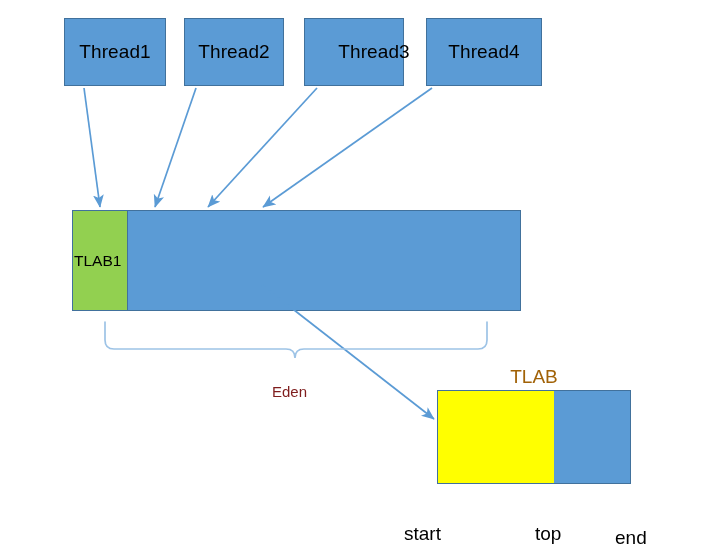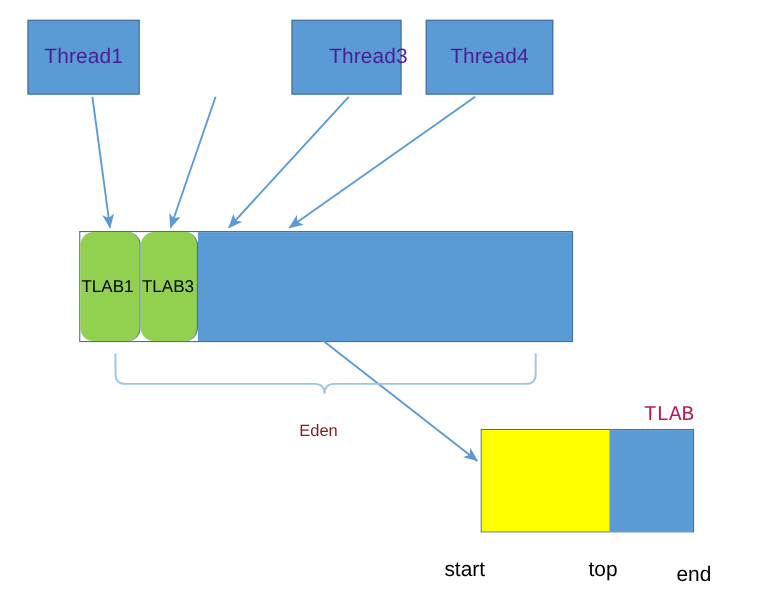--- a/index.html
+++ b/index.html
@@ -27,67 +27,67 @@
     pointer-events: none;
   }
   .thread-box {
     position: absolute;
     box-sizing: border-box;
     background: #5B9BD5;
     border: 1px solid #41719C;
     display: flex;
     align-items: center;
     justify-content: center;
-    color: #4c1d95;
+    color: #000000;
     font-size: 19px;
     font-family: "Liberation Sans", sans-serif;
     letter-spacing: 0.1px;
+    margin-left: 39px;
   }
   .eden-bar {
     position: absolute;
     box-sizing: border-box;
     border: 1px solid #41719C;
     display: flex;
     align-items: stretch;
   }
   .tlab-seg {
     box-sizing: border-box;
     background: #92D050;
     border-right: 1px solid #41719C;
     display: flex;
     align-items: center;
     justify-content: flex-start;
     color: #000000;
     font-size: 15.5px;
     font-family: "Liberation Sans", sans-serif;
     overflow: visible;
     white-space: nowrap;
-    border-radius: 12px;
   }
   .tlab-seg span {
     padding-left: 1px;
   }
   .eden-free {
     box-sizing: border-box;
     background: #5B9BD5;
     flex: 1 1 auto;
   }
   .eden-label {
     position: absolute;
     font-size: 15px;
     color: #7f1d1d;
     font-family: "Liberation Sans", sans-serif;
     white-space: nowrap;
   }
   .detail-title {
     position: absolute;
     font-size: 19px;
-    color: #be185d;
-    font-family: Liberation Mono, monospace;
-    text-align: right;
+    color: #a16207;
+    font-family: Liberation Sans, sans-serif;
+    text-align: center;
     white-space: nowrap;
   }
   .detail-box {
     position: absolute;
     box-sizing: border-box;
     border: 1px solid #41719C;
     display: flex;
     align-items: stretch;
   }
   .detail-used {
@@ -99,43 +99,44 @@
     flex: 1 1 auto;
     box-sizing: border-box;
   }
   .marker-label {
     position: absolute;
     font-size: 19px;
     color: #000000;
     font-family: "Liberation Sans", sans-serif;
     white-space: nowrap;
     text-align: center;
+    margin-top: 15px;
   }
 </style>
 </head>
 <body>
 
 <div id="canvas">
 
   <div class="thread-box" id="thread-0" style="left: 25px; top: 18px; width: 102px; height: 68px;">
     <span>Thread1</span>
+  </div>
+  <div class="thread-box" id="thread-1" style="left: 145px; top: 18px; width: 100px; height: 68px;">
+    <span>Thread2</span>
   </div>
   <div class="thread-box" id="thread-2" style="left: 265px; top: 18px; width: 100px; height: 68px; padding-left: 40px;">
     <span>Thread3</span>
   </div>
   <div class="thread-box" id="thread-3" style="left: 387px; top: 18px; width: 116px; height: 68px;">
     <span>Thread4</span>
   </div>
 
   <div class="eden-bar" id="eden-bar" style="left: 72px; top: 210px; width: 449px; height: 101px;">
     <div class="tlab-seg" id="seg-0" style="width: 55px; flex: 0 0 55px;">
       <span>TLAB1</span>
-    </div>
-    <div class="tlab-seg" id="seg-2" style="width: 52px; flex: 0 0 52px;">
-      <span>TLAB3</span>
     </div>
     <div class="eden-free"></div>
   </div>
 
   <div class="eden-label" id="eden-label" style="left: 272px; top: 383px;">Eden</div>
 
   <div class="detail-title" id="detail-title" style="left: 437px; top: 366px; width: 194px;">TLAB</div>
 
   <div class="detail-box" id="detail-box" style="left: 437px; top: 390px; width: 194px; height: 94px;">
     <div class="detail-used" id="detail-used" style="width: 116px; flex: 0 0 116px;"></div>

